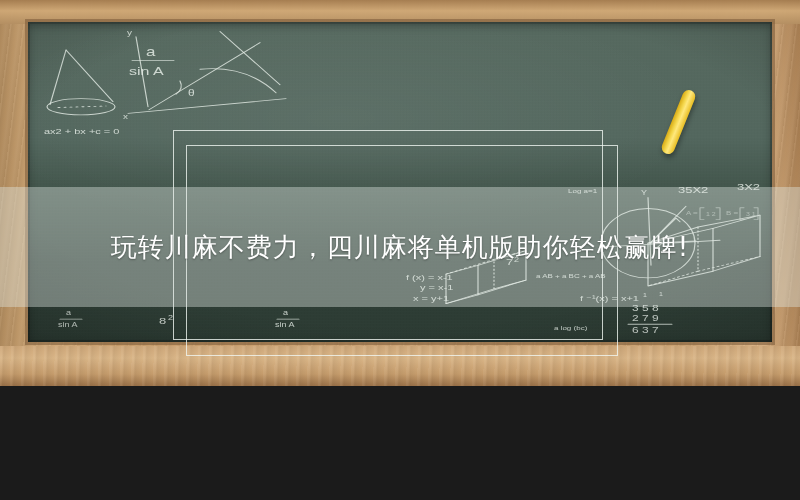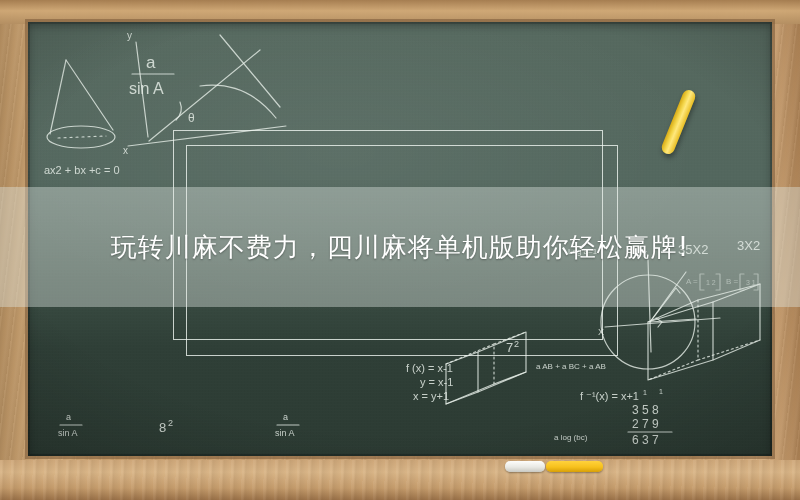--- a/index.html
+++ b/index.html
@@ -7,21 +7,21 @@
     padding: 0;
     background: #1b1b1b;
   }
   body {
     font-family: "Liberation Sans", "DejaVu Sans", sans-serif;
   }
 
   #stage {
     position: relative;
     width: 800px;
-    height: 500px;
+    height: 386px;
     overflow: hidden;
     background: #3f5149;
   }
 
   
   .frame {
     position: absolute;
     inset: 0;
     background:
       repeating-linear-gradient(97deg,

